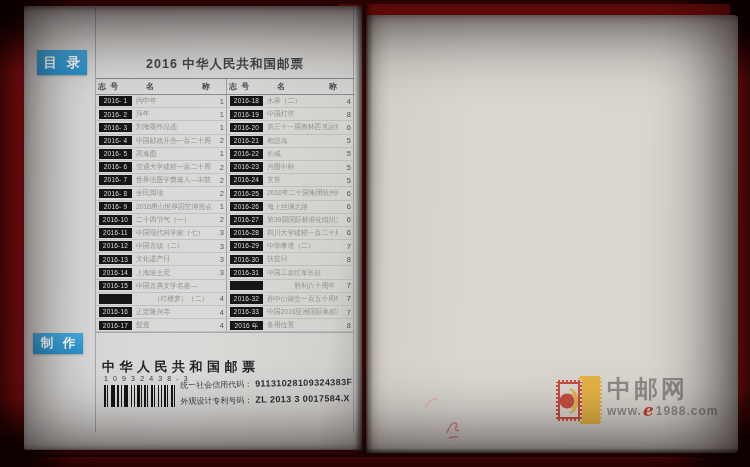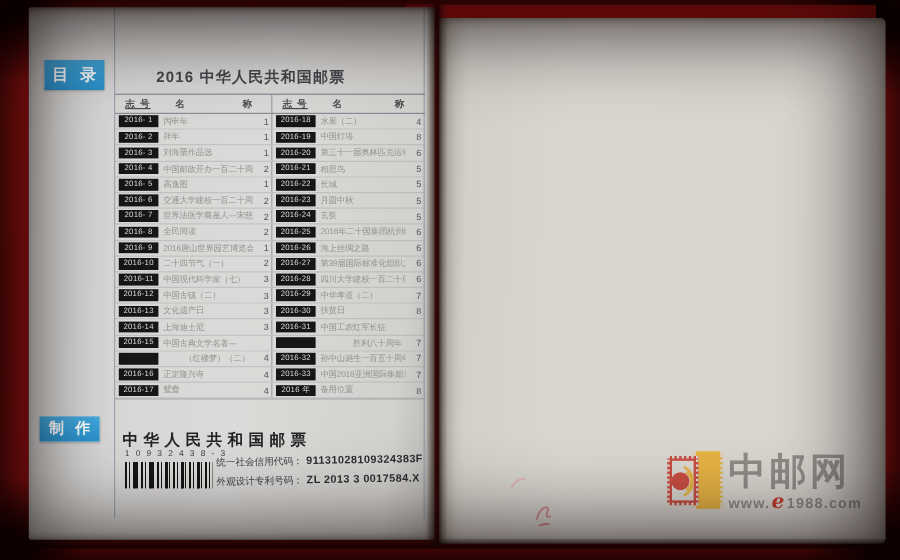--- a/index.html
+++ b/index.html
@@ -30,32 +30,32 @@
     background:linear-gradient(180deg,rgba(30,20,15,.15),rgba(10,2,2,.85));}
 
   .rule{position:absolute;top:7px;width:1px;height:425px;background:rgba(105,128,158,.55);}
   .rule-left{left:95px;}
   .rule-right{left:353px;}
 
   .blue-tag{position:absolute;background:linear-gradient(180deg,#43a9de,#2a92cd);color:#fff;
     display:flex;align-items:center;justify-content:center;font-weight:bold;
     letter-spacing:3px;text-indent:3px;box-shadow:0 1px 2px rgba(60,70,80,.35);}
   .tag-toc{left:37px;top:50px;width:50px;height:25px;font-size:13.5px;}
-  .tag-make{left:33px;top:333px;width:50px;height:21px;font-size:12.5px;margin-top:14px;}
-
-  .title{position:absolute;left:80px;top:56px;width:258px;text-align:center;
+  .tag-make{left:33px;top:333px;width:50px;height:21px;font-size:12.5px;}
+
+  .title{position:absolute;left:96px;top:56px;width:258px;text-align:center;
     font-size:12.5px;font-weight:600;color:#43464b;letter-spacing:1px;}
 
   .toc-table{position:absolute;left:96px;top:78px;width:258px;
     border-bottom:1px solid rgba(120,128,136,.55);}
   .thead{display:grid;grid-template-columns:130px 127px;height:17px;box-sizing:border-box;
     border-top:1px solid rgba(100,110,122,.75);border-bottom:1px solid rgba(100,110,122,.7);}
   .hcell{display:flex;align-items:center;font-size:8px;font-weight:bold;color:#4a4d52;box-sizing:border-box;}
   .hcell.hr{border-left:1px solid rgba(115,125,140,.6);}
-  .hcode{width:34px;min-width:34px;text-align:center;letter-spacing:1px;margin-left:2px;text-decoration:underline;}
+  .hcode{width:34px;min-width:34px;letter-spacing:1px;margin-left:2px;}
   .hname{flex:1;display:flex;justify-content:space-between;padding:0 16px 0 14px;}
   .trow{display:grid;grid-template-columns:130px 127px;height:13.2px;box-sizing:border-box;
     border-bottom:1px solid rgba(152,158,164,.38);}
   .cell{display:flex;align-items:center;box-sizing:border-box;min-width:0;}
   .cell.cr{border-left:1px solid rgba(115,125,140,.6);}
   .badge{width:33px;min-width:33px;height:9.5px;margin-left:3px;background:#161616;color:#dcdcdc;
     font-size:6.5px;line-height:9.5px;text-align:center;letter-spacing:.2px;white-space:nowrap;}
   .nm{flex:1;font-size:7px;color:#92938f;padding-left:4px;white-space:nowrap;overflow:hidden;letter-spacing:-.2px;}
   .nm.cont{text-align:right;padding-right:3px;}
   .pg{width:13px;min-width:13px;font-size:7.5px;color:#53555a;text-align:right;padding-right:2px;}
@@ -73,21 +73,21 @@
   .reg-val{font-size:9px;font-weight:600;color:#2c2e32;letter-spacing:.4px;margin-left:3px;}
 
   .watermark{position:absolute;left:556px;top:376px;display:flex;align-items:flex-start;opacity:.95;}
   .wm-logo{position:relative;width:46px;height:50px;margin-right:5px;}
   .wm-stamp-y{position:absolute;left:22px;top:0;width:20px;height:48px;background:#e6b23d;
     border-left:2px dotted #dad6d0;border-right:2px dotted #dad6d0;}
   .wm-stamp-r{position:absolute;left:0;top:4px;width:26px;height:41px;background:#c9473b;
     border:2px dotted #dad6d0;box-sizing:border-box;}
   .wm-stamp-r-inner{position:absolute;left:2px;top:2px;right:2px;bottom:2px;background:#dcd8d2;overflow:hidden;}
   .wm-text{display:flex;flex-direction:column;}
-  .wm-name{font-size:31px;font-weight:bold;color:#8b8884;letter-spacing:3px;line-height:1.1;white-space:nowrap;}
+  .wm-name{font-size:24px;font-weight:bold;color:#8b8884;letter-spacing:3px;line-height:1.1;white-space:nowrap;}
   .wm-url{font-size:12px;font-weight:bold;color:#8b8884;letter-spacing:1px;display:flex;align-items:center;line-height:1;margin-top:2px;}
   .wm-e{font-family:"DejaVu Serif","Liberation Serif",serif;font-style:italic;font-weight:bold;
     color:#c0392b;font-size:17px;margin:0 1px;line-height:.8;}
   .scribble{position:absolute;}
   .s1{left:424px;top:396px;}
   .s2{left:443px;top:419px;}
   .vignette{position:absolute;inset:0;pointer-events:none;
     box-shadow:inset 0 0 70px 22px rgba(10,0,0,.8), inset 0 0 16px 3px rgba(40,0,0,.5);}
 </style>
 </head>

